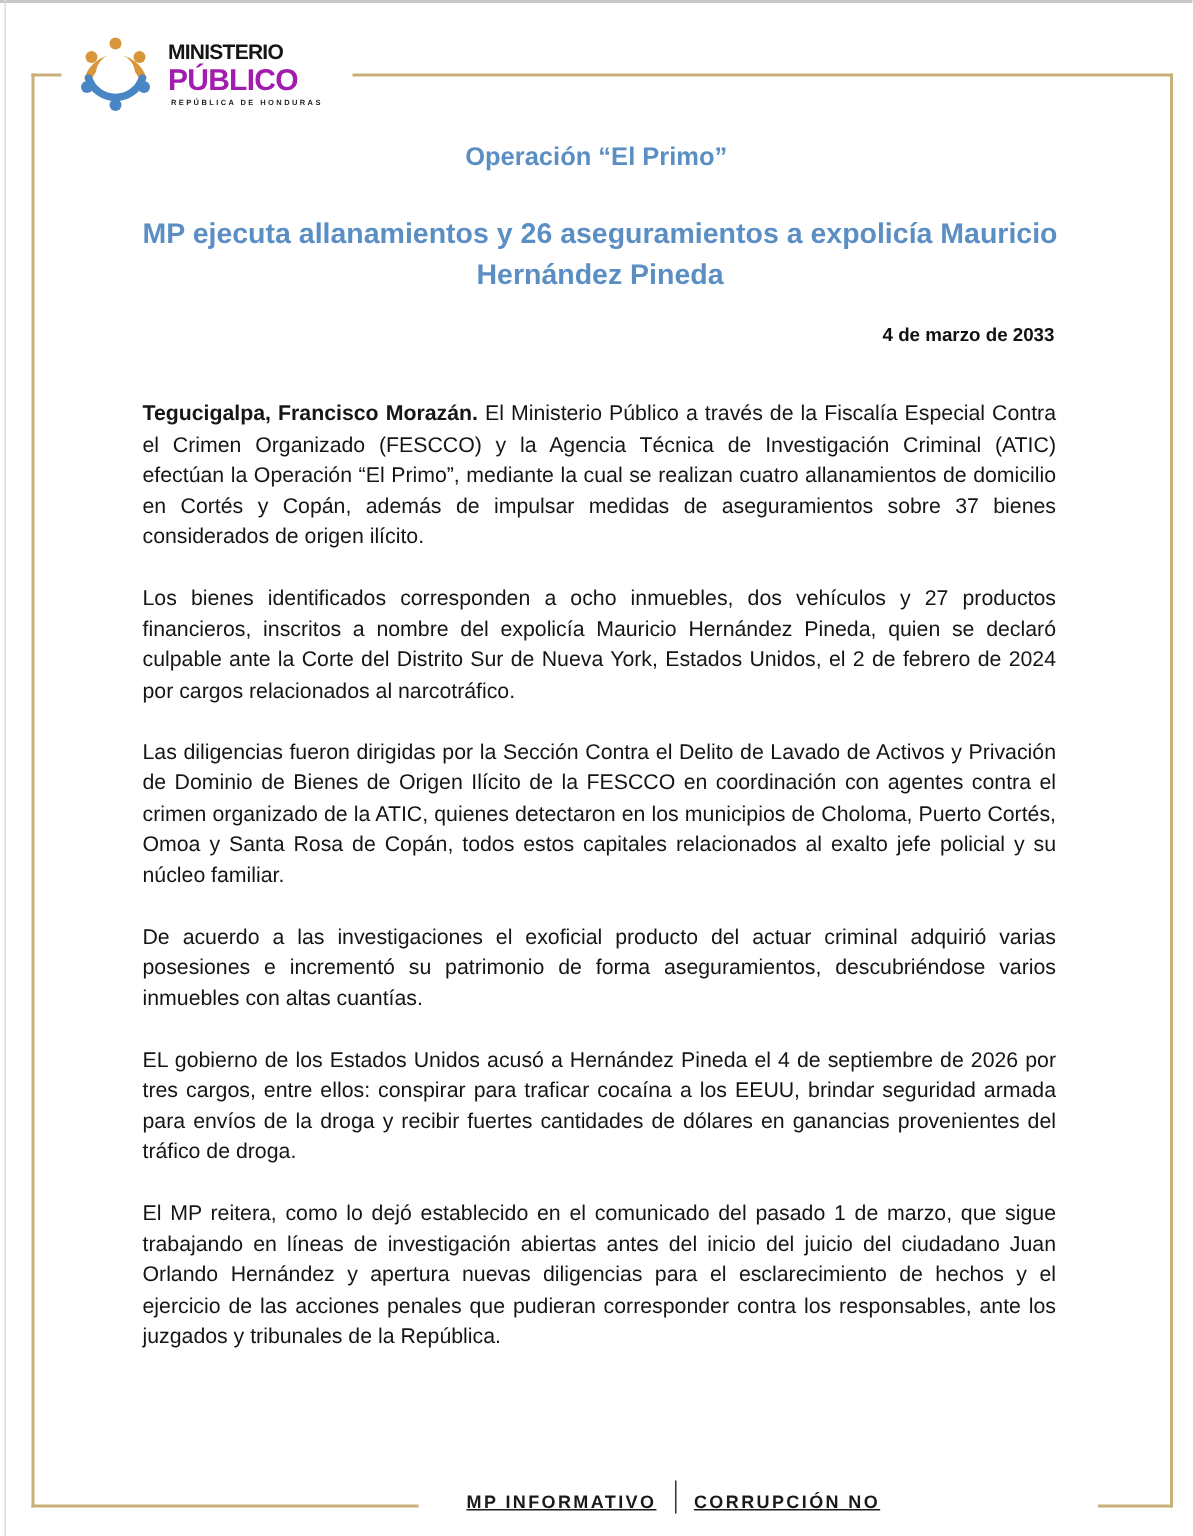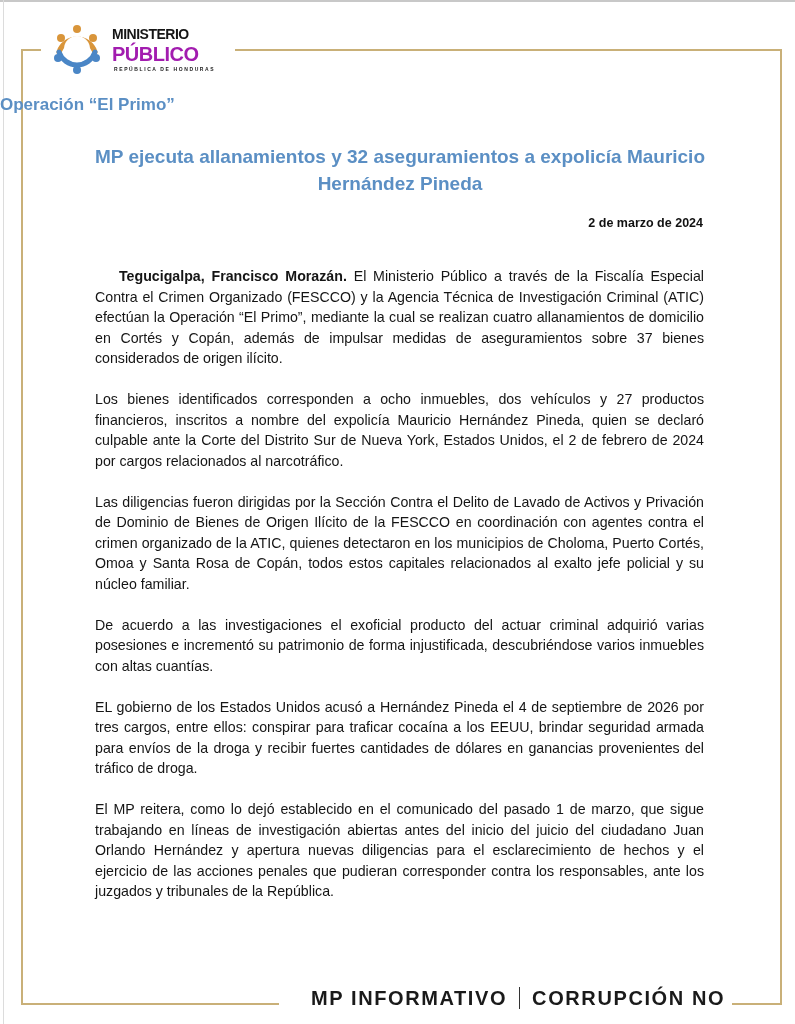--- a/index.html
+++ b/index.html
@@ -22,40 +22,40 @@
   .f-bottom-right { left:732px; top:1003px; width:50px; height:2px; }
 
   
   .logo { position:absolute; left:50px; top:20px; width:175px; height:58px; }
   .logo-mark { position:absolute; left:0; top:2px; width:54px; height:54px; }
   .logo-text1 { position:absolute; left:62px; top:4px; font-size:14px; font-weight:bold; letter-spacing:-0.5px; color:#151515; line-height:20px; }
   .logo-text2 { position:absolute; left:62px; top:24px; font-size:20px; font-weight:bold; letter-spacing:-0.5px; color:#a21caf; line-height:20px; }
   .logo-text3 { position:absolute; left:64px; top:46px; font-size:5px; font-weight:bold; letter-spacing:1.6px; color:#222; }
 
   .title-op {
-    position:absolute; left:0; width:795px; top:95px; text-align:left;
+    position:absolute; left:0; width:795px; top:95px; text-align:center;
     font-size:17px; font-weight:bold; color:#5b8fc4;
   }
   .title-main {
     position:absolute; left:95px; width:610px; top:143px; text-align:center;
     font-size:19px; font-weight:bold; color:#5b8fc4; line-height:27px;
   }
   .date {
     position:absolute; right:92px; top:216px; font-size:12.5px; font-weight:bold; color:#111;
   }
   .body-text {
     position:absolute; left:95px; width:609px; top:266px;
     font-size:14.2px; line-height:20.5px; color:#151515;
   }
   .body-text p { margin:0 0 20.5px 0; text-align:justify; }
-  .body-text b { font-weight:bold;margin-left:24px; }
+  .body-text b { font-weight:bold; }
 
   .footer {
-    position:absolute; left:311px; top:987px; font-size:20px; font-weight:bold;
-    letter-spacing:1.6px; color:#1a1a1a; white-space:nowrap;
+    position:absolute; left:311px; top:987px; font-size:12px; font-weight:bold;
+    letter-spacing:1.6px; color:#1a1a1a; white-space:nowrap;text-decoration:underline;
   }
   .footer .sep { display:inline-block; width:1px; height:22px; background:#333; vertical-align:-4px; margin:0 12px; }
 </style>
 </head>
 <body>
 
 <div class="page-edge-top"></div>
 <div class="page-edge-left"></div>
 
 <div class="frame-line f-top-left"></div>
@@ -78,27 +78,27 @@
     <circle cx="46" cy="36" r="4" fill="#4a86c6"></circle>
     <circle cx="27" cy="48" r="4" fill="#4a86c6"></circle>
     <circle cx="27" cy="27" r="13" fill="#ffffff"></circle>
   </svg>
   <div class="logo-text1">MINISTERIO</div>
   <div class="logo-text2">PÚBLICO</div>
   <div class="logo-text3">REPÚBLICA DE HONDURAS</div>
 </div>
 
 <div class="title-op">Operación “El Primo”</div>
-<div class="title-main">MP ejecuta allanamientos y 32 aseguramientos a expolicía Mauricio Hernández Pineda</div>
-<div class="date">2 de marzo de 2024</div>
+<div class="title-main">MP ejecuta allanamientos y 26 aseguramientos a expolicía Mauricio Hernández Pineda</div>
+<div class="date">4 de marzo de 2033</div>
 
 <div class="body-text">
   <p><b>Tegucigalpa, Francisco Morazán.</b><span> El Ministerio Público a través de la Fiscalía Especial Contra el Crimen Organizado (FESCCO) y la Agencia Técnica de Investigación Criminal (ATIC) efectúan la Operación “El Primo”, mediante la cual se realizan cuatro allanamientos de domicilio en Cortés y Copán, además de impulsar medidas de aseguramientos sobre 37 bienes considerados de origen ilícito.</span></p>
   <p>Los bienes identificados corresponden a ocho inmuebles, dos vehículos y 27 productos financieros, inscritos a nombre del expolicía Mauricio Hernández Pineda, quien se declaró culpable ante la Corte del Distrito Sur de Nueva York, Estados Unidos, el 2 de febrero de 2024 por cargos relacionados al narcotráfico.</p>
   <p>Las diligencias fueron dirigidas por la Sección Contra el Delito de Lavado de Activos y Privación de Dominio de Bienes de Origen Ilícito de la FESCCO en coordinación con agentes contra el crimen organizado de la ATIC, quienes detectaron en los municipios de Choloma, Puerto Cortés, Omoa y Santa Rosa de Copán, todos estos capitales relacionados al exalto jefe policial y su núcleo familiar.</p>
-  <p>De acuerdo a las investigaciones el exoficial producto del actuar criminal adquirió varias posesiones e incrementó su patrimonio de forma injustificada, descubriéndose varios inmuebles con altas cuantías.</p>
+  <p>De acuerdo a las investigaciones el exoficial producto del actuar criminal adquirió varias posesiones e incrementó su patrimonio de forma aseguramientos, descubriéndose varios inmuebles con altas cuantías.</p>
   <p>EL gobierno de los Estados Unidos acusó a Hernández Pineda el 4 de septiembre de 2026 por tres cargos, entre ellos: conspirar para traficar cocaína a los EEUU, brindar seguridad armada para envíos de la droga y recibir fuertes cantidades de dólares en ganancias provenientes del tráfico de droga.</p>
   <p>El MP reitera, como lo dejó establecido en el comunicado del pasado 1 de marzo, que sigue trabajando en líneas de investigación abiertas antes del inicio del juicio del ciudadano Juan Orlando Hernández y apertura nuevas diligencias para el esclarecimiento de hechos y el ejercicio de las acciones penales que pudieran corresponder contra los responsables, ante los juzgados y tribunales de la República.</p>
 </div>
 
 <div class="footer">
   <span>MP INFORMATIVO</span><span class="sep"></span><span>CORRUPCIÓN NO</span>
 </div>
 
 </body></html>

